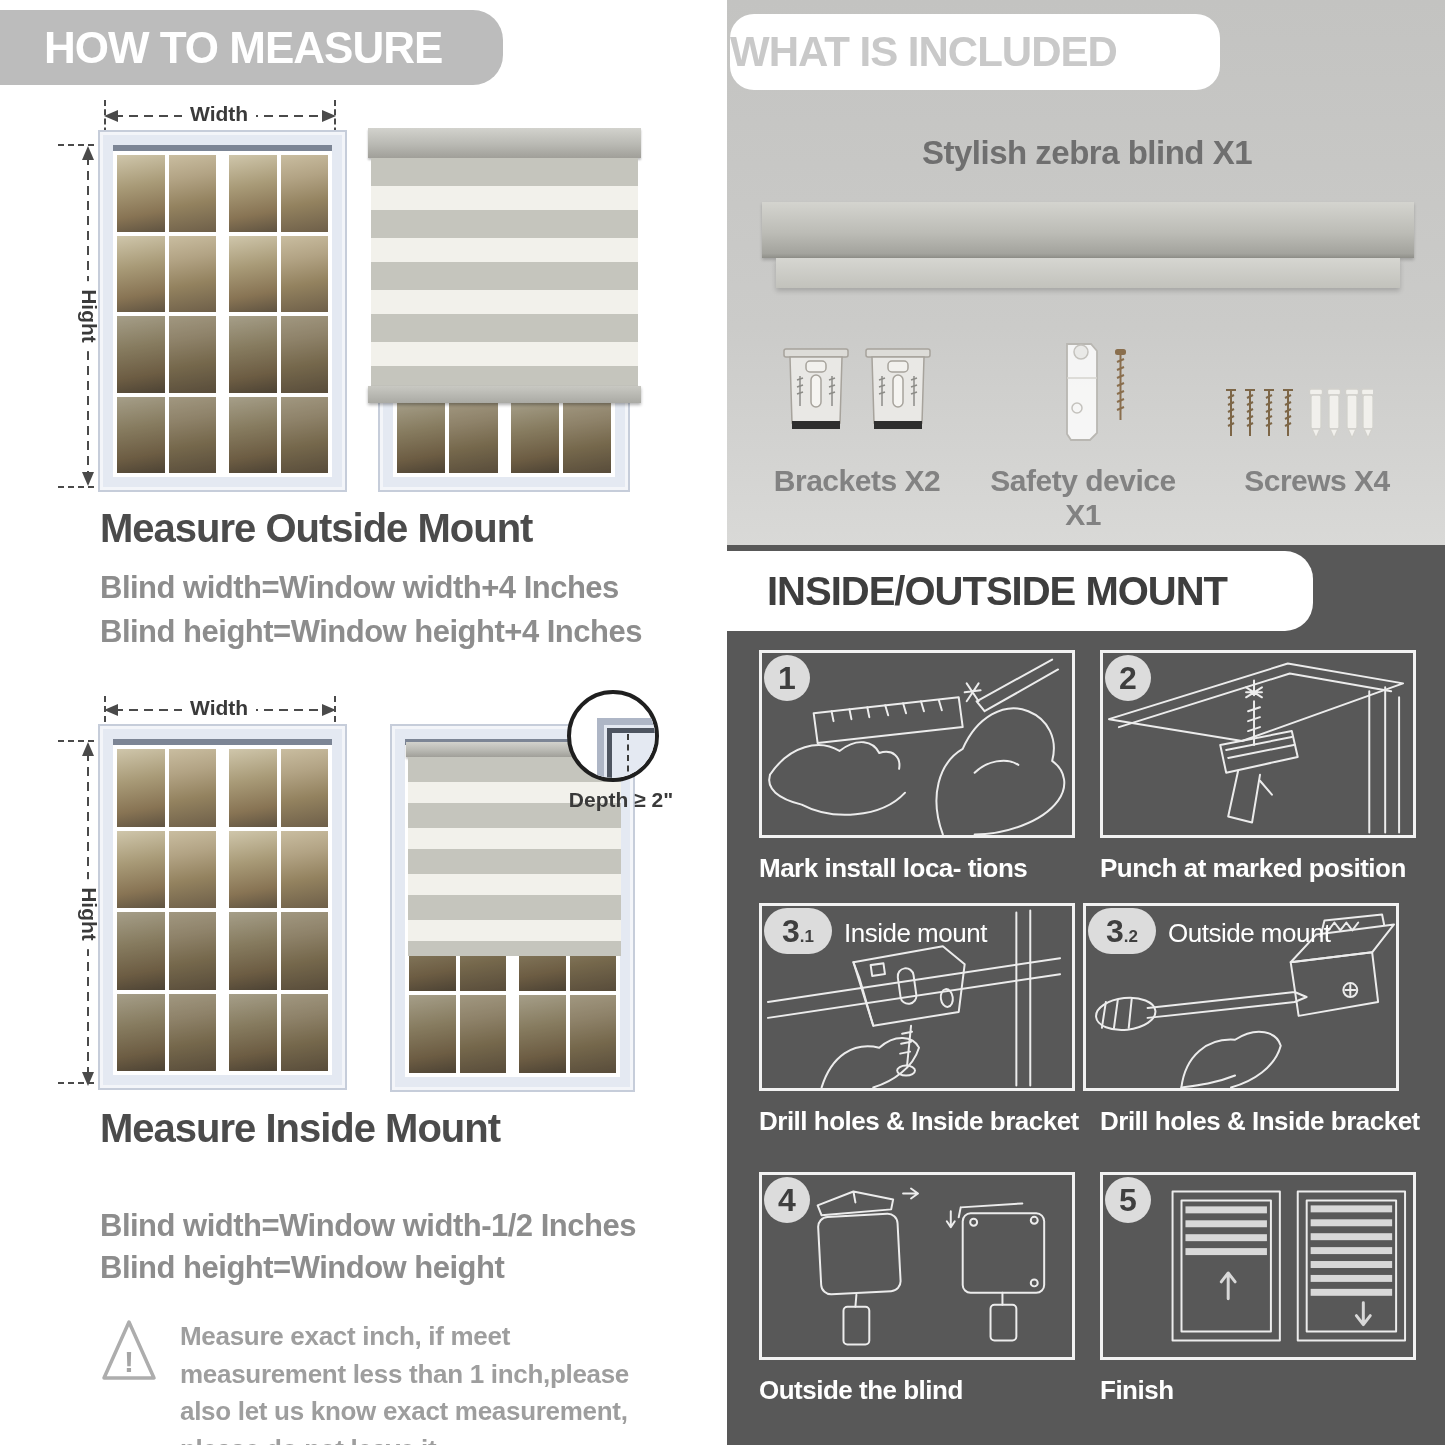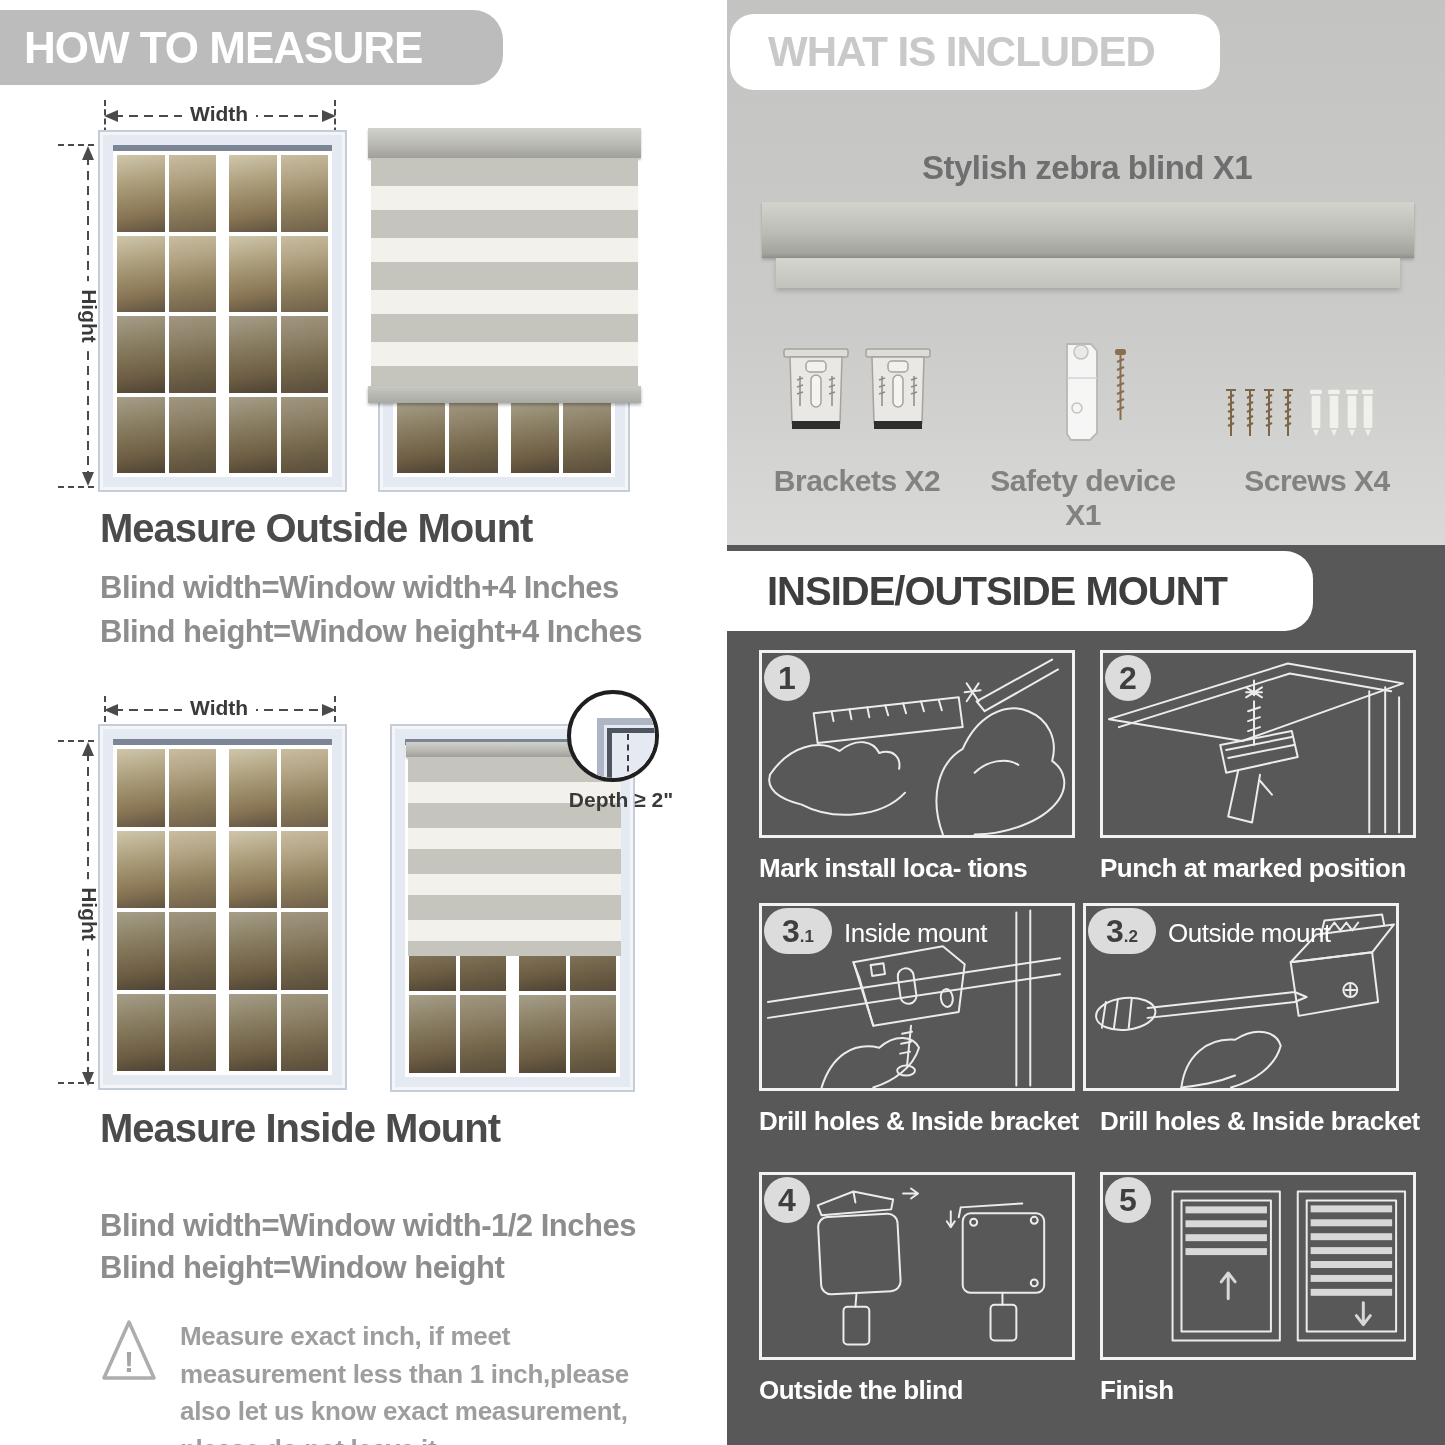--- a/index.html
+++ b/index.html
@@ -2,21 +2,21 @@
 <html><head>
 <meta charset="utf-8">
 <style>
   html,body{margin:0;padding:0;background:#ffffff;}
   #canvas{position:relative;width:1445px;height:1445px;background:#ffffff;overflow:hidden;
           font-family:"Liberation Sans", sans-serif;}
   .abs{position:absolute;}
 
   
   .banner{left:0;top:10px;width:503px;height:75px;background:#bcbcbc;border-radius:0 30px 30px 0;}
-  .banner span{display:block;line-height:75px;padding-left:24px;font-size:44px;font-weight:bold;
+  .banner span{display:block;line-height:75px;padding-left:44px;font-size:44px;font-weight:bold;
                color:#ffffff;letter-spacing:-1px;}
 
   .heading{font-size:40px;font-weight:bold;color:#4b4b4b;letter-spacing:-1px;white-space:nowrap;}
   .subline{font-size:31px;font-weight:bold;color:#8d8d8d;letter-spacing:-0.5px;white-space:nowrap;}
 
   
   .window{background:#e4e9f2;border:2px solid #c6cdda;box-shadow:inset 0 0 0 3px #f3f5f9;box-sizing:border-box;}
   .glass{position:absolute;left:13px;right:13px;top:13px;bottom:13px;background:#ffffff;
          border-top:6px solid #7c8595;display:flex;gap:5px;}
   .sash{flex:1;background:#ffffff;padding:4px;display:grid;grid-template-columns:1fr 1fr;
@@ -40,24 +40,24 @@
   .depth-circle{width:92px;height:92px;border:4px solid #1f1f1f;border-radius:50%;background:#ffffff;
                 overflow:hidden;box-sizing:border-box;}
   .depth-label{font-size:21px;font-weight:bold;color:#3a3a3a;text-align:center;}
 
   .warn-text{font-size:26px;font-weight:600;color:#9e9e9e;line-height:1.45;letter-spacing:-0.3px;}
 
   
   .right-top{left:727px;top:0;width:718px;height:545px;
              background:linear-gradient(180deg,#c3c3c1 0%,#cbcbc9 60%,#d9d9d7 100%);}
   .wi-header{left:3px;top:14px;width:490px;height:76px;background:#ffffff;border-radius:24px;}
-  .wi-header span{display:block;line-height:76px;padding-left:38px;font-size:42px;font-weight:bold;
+  .wi-header span{display:block;line-height:76px;font-size:42px;font-weight:bold;
                   color:#c9c9c9;letter-spacing:-1px;}
   .product-label{left:110px;top:134px;width:500px;text-align:center;font-size:33px;font-weight:bold;
-                 color:#6f6f6f;letter-spacing:-0.5px;margin-top:15px;}
+                 color:#6f6f6f;letter-spacing:-0.5px;}
   .hw-label{font-size:30px;font-weight:bold;color:#828282;text-align:center;letter-spacing:-0.5px;}
 
   .right-dark{left:727px;top:545px;width:718px;height:900px;background:#585858;}
   .iom-header{left:0;top:6px;width:586px;height:80px;background:#ffffff;border-radius:0 28px 28px 0;}
   .iom-header span{display:block;line-height:80px;padding-left:40px;font-size:40px;font-weight:bold;
                    color:#3e3e3e;letter-spacing:-1px;}
 
   .panel{width:316px;height:188px;border:3px solid #f2f2f2;box-sizing:border-box;background:#585858;}
   .badge{position:absolute;left:2px;top:2px;width:46px;height:46px;border-radius:50%;background:#dcdcdc;
          color:#3f3f3f;font-size:32px;font-weight:bold;text-align:center;line-height:46px;}

